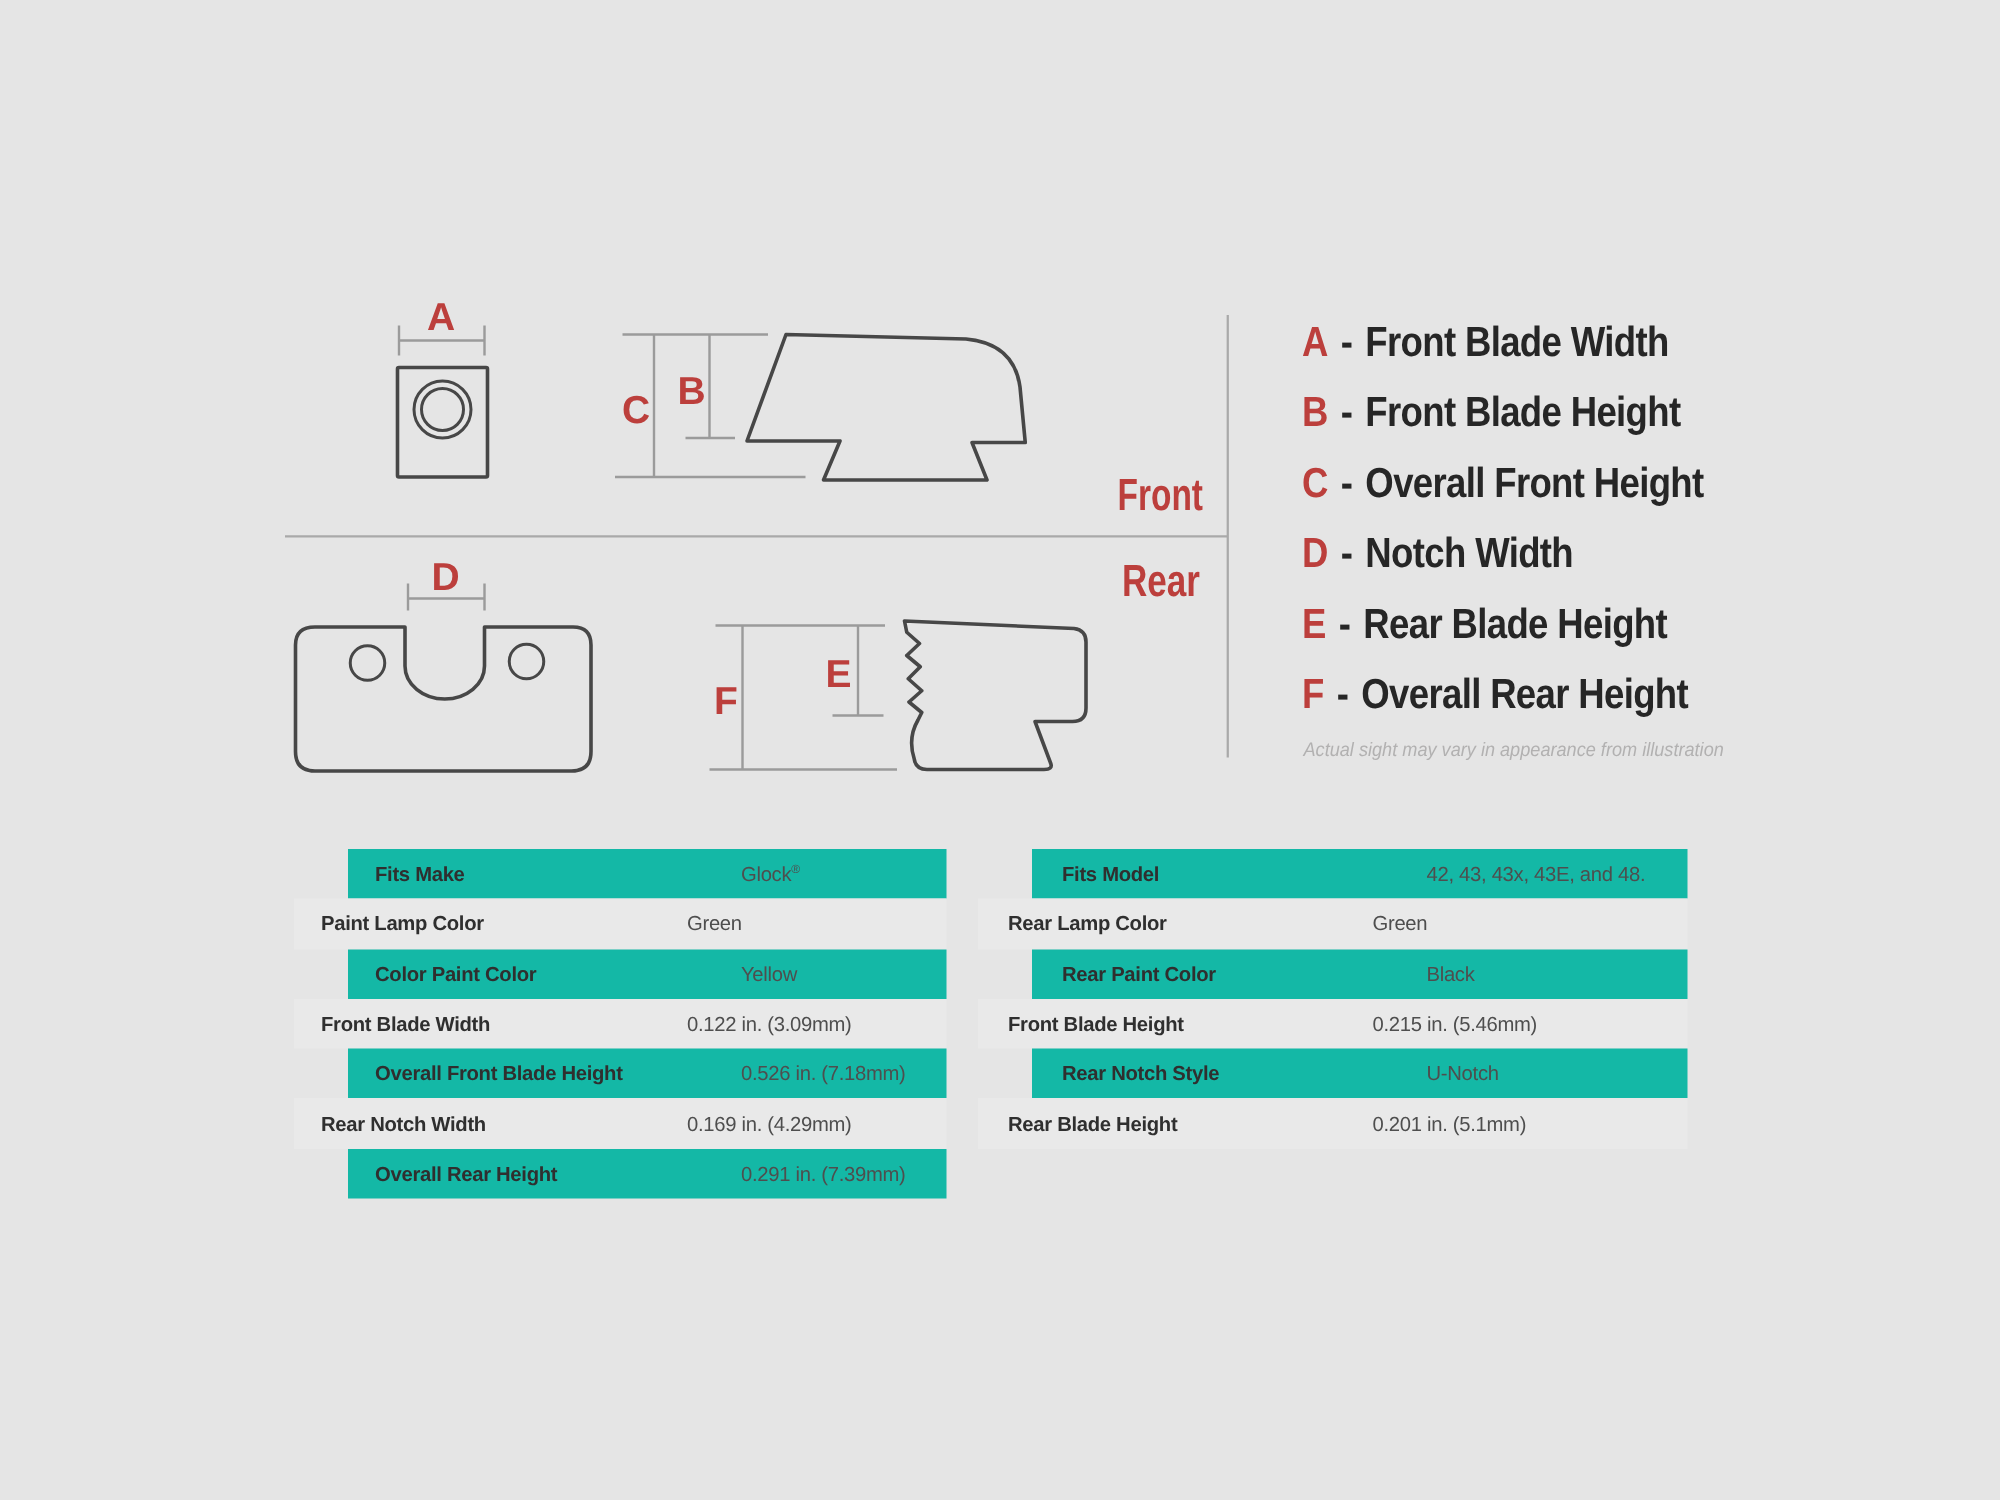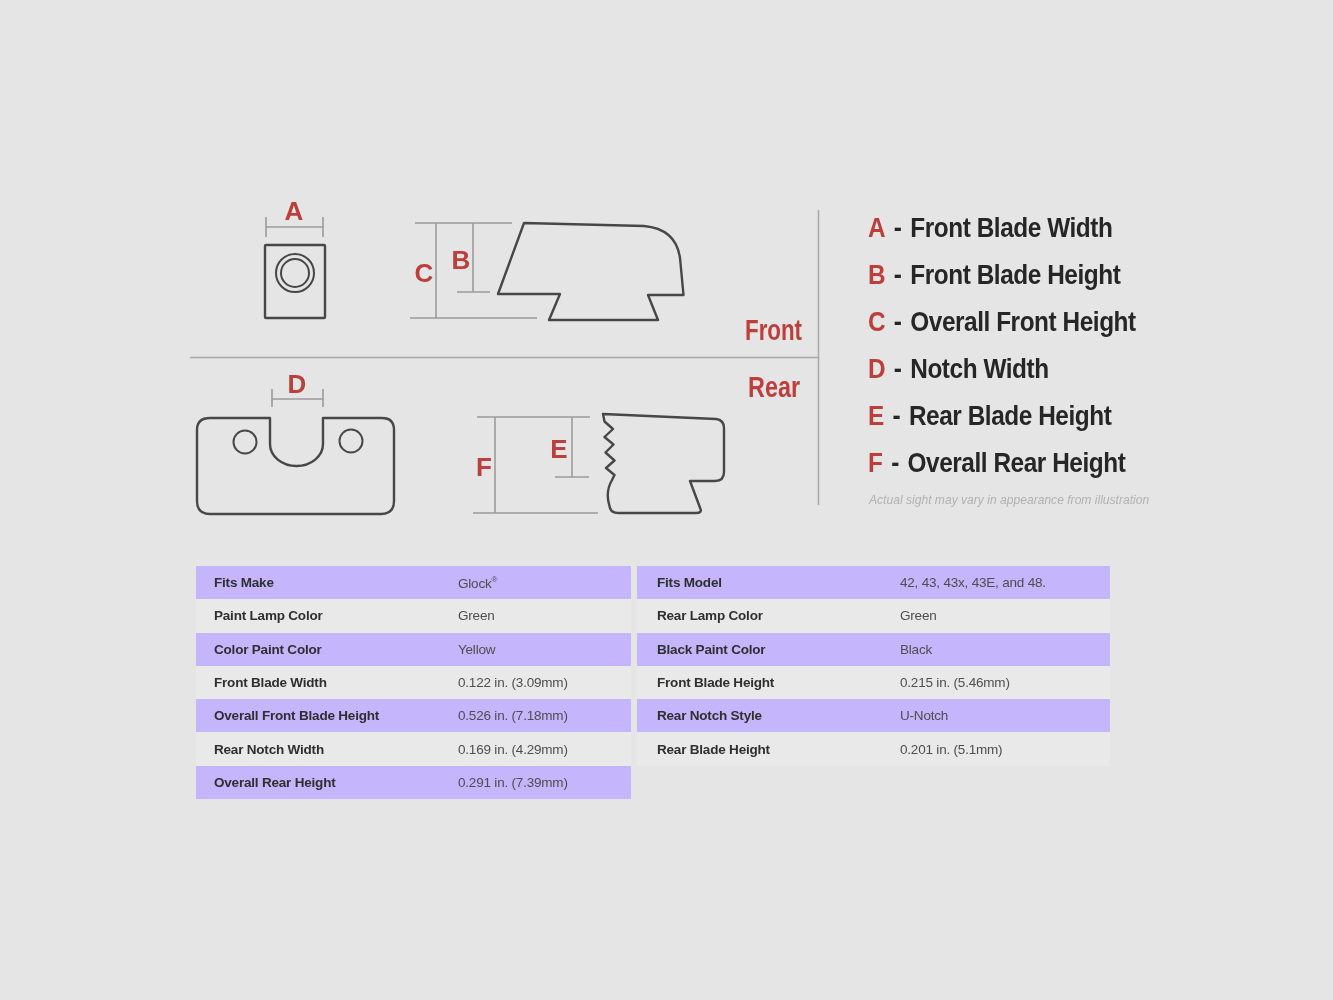--- a/index.html
+++ b/index.html
@@ -17,23 +17,23 @@
   .legend-row{height:47px;display:flex;align-items:center;white-space:nowrap;
               font-size:28px;font-weight:bold;color:#262626;letter-spacing:-0.5px;
               transform:scaleX(0.87);transform-origin:0 50%;}
   .legend-letter{color:#bc3f3c;}
   .legend-sep{margin:0 10px;color:#262626;}
   .legend-note{position:absolute;left:869px;top:492px;font-size:13px;font-style:italic;
                color:#b2b1b1;white-space:nowrap;transform:scaleX(0.93);transform-origin:0 0;}
 
   .spec-table{position:absolute;top:566px;}
   .spec-table.left-table{left:196px;width:435px;}
-  .spec-table.right-table{left:637px;width:473px;}
+  .spec-table.right-table{left:652px;width:473px;}
   .spec-row{height:33.3px;display:flex;align-items:center;letter-spacing:-0.2px;}
-  .spec-row.shaded{background:#c4b5fd;}
+  .spec-row.shaded{background:#14b8a6;margin-left:36px;}
   .spec-row.plain{background:#e9e9e9;}
   .spec-label{font-weight:bold;color:#2f2f2f;font-size:13.5px;flex:0 0 auto;}
   .left-table .spec-label{width:244px;padding-left:18px;}
   .right-table .spec-label{width:243px;padding-left:20px;}
   .spec-value{color:#4e4e4e;font-size:13.5px;white-space:nowrap;}
   .spec-value sup{font-size:8px;}
 </style>
 </head>
 <body>
 
@@ -146,21 +146,21 @@
   <div class="spec-table right-table">
     <div class="spec-row shaded">
       <span class="spec-label">Fits Model</span>
       <span class="spec-value">42, 43, 43x, 43E, and 48.</span>
     </div>
     <div class="spec-row plain">
       <span class="spec-label">Rear Lamp Color</span>
       <span class="spec-value">Green</span>
     </div>
     <div class="spec-row shaded">
-      <span class="spec-label">Black Paint Color</span>
+      <span class="spec-label">Rear Paint Color</span>
       <span class="spec-value">Black</span>
     </div>
     <div class="spec-row plain">
       <span class="spec-label">Front Blade Height</span>
       <span class="spec-value">0.215 in. (5.46mm)</span>
     </div>
     <div class="spec-row shaded">
       <span class="spec-label">Rear Notch Style</span>
       <span class="spec-value">U-Notch</span>
     </div>

